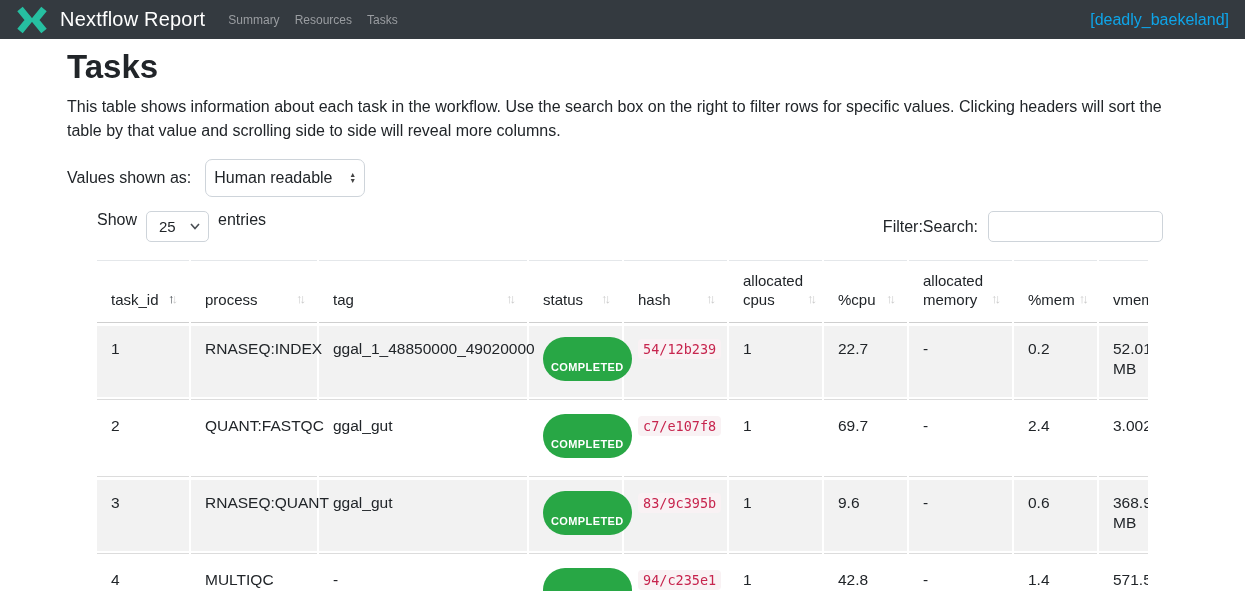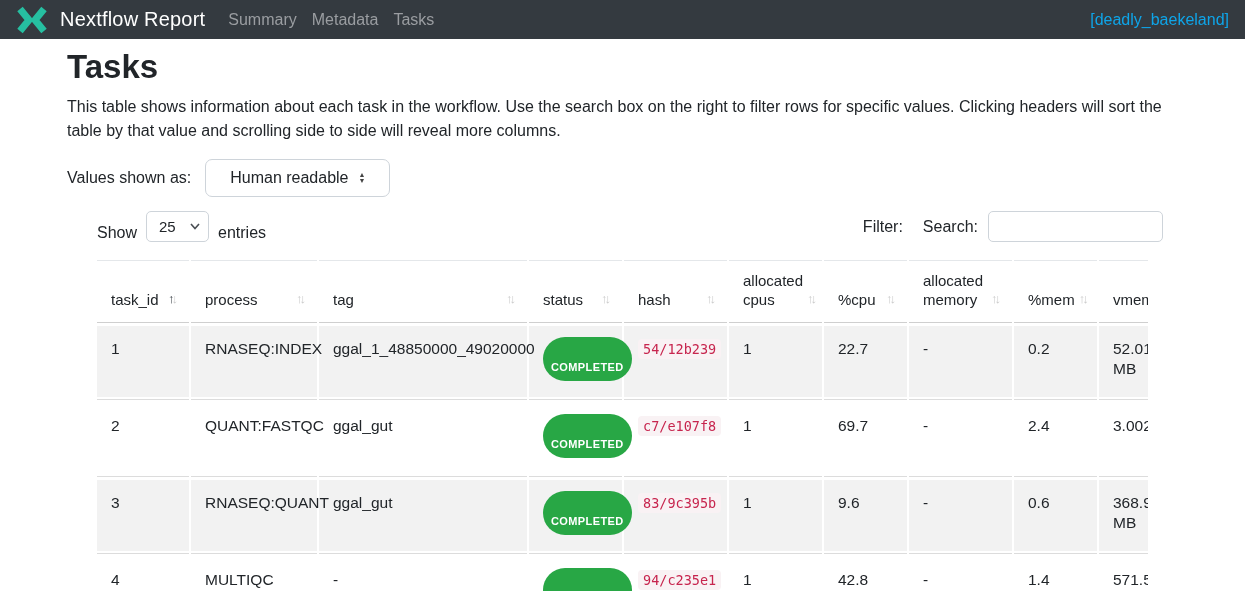--- a/index.html
+++ b/index.html
@@ -17,21 +17,21 @@
     height: 39px;
     background: #343a40;
     display: flex;
     align-items: center;
     padding: 0 16px;
   }
   .brand-group { display: flex; align-items: center; gap: 12px; cursor: pointer; }
   .logo { width: 32px; height: 32px; display: block; }
   .brand-text { color: #ffffff; font-size: 20px; font-weight: 500; letter-spacing: .2px; white-space: nowrap; }
   .nav-links { display: flex; align-items: center; gap: 15px; margin-left: 23px; }
-  .nav-link { color: #9a9da1; font-size: 16px; text-decoration: none; cursor: pointer; white-space: nowrap; }
+  .nav-link { color: #9a9da1; font-size: 12px; text-decoration: none; cursor: pointer; white-space: nowrap; }
   .run-name { margin-left: auto; color: #0ea5e9; font-size: 16px; white-space: nowrap; }
 
   
   .main { padding: 8px 67px 0 67px; }
   h1.page-title { font-size: 33px; font-weight: 600; color: #212529; line-height: 40px; }
   .page-desc {
     margin-top: 8px;
     font-size: 16px;
     line-height: 24px;
     max-width: 1100px;
@@ -41,55 +41,55 @@
   
   .values-row { margin-top: 16px; display: flex; align-items: center; gap: 14px; height: 38px; }
   .values-label { font-size: 16px; }
   .select-box {
     height: 38px;
     border: 1px solid #ced4da;
     border-radius: 7px;
     background: #fff;
     display: inline-flex;
     align-items: center;
-    padding: 0 24px;
+    padding: 0 8px;
     gap: 10px;
     cursor: pointer;
     min-width: 160px;
     justify-content: space-between;
   }
   .select-box .sel-text { font-size: 16px; color: #212529; }
   .updown { display: inline-flex; flex-direction: column; line-height: 6px; }
   .updown span { font-size: 7px; color: #444; }
 
   
   .dt-wrap { margin-left: 30px; margin-top: 14px; width: 1066px; }
   .controls-row { display: flex; align-items: center; height: 31px; }
-  .show-group { display: flex; align-items: flex-end; gap: 9px; font-size: 16px; }
+  .show-group { display: flex; align-items: flex-start; gap: 9px; font-size: 16px; }
   .mini-select {
     width: 63px; height: 31px;
     border: 1px solid #ced4da; border-radius: 5px;
     display: inline-flex; align-items: center; justify-content: space-between;
     padding: 0 8px 0 12px; cursor: pointer; background: #fff;
     font-size: 15px; color: #212529;
   }
   .chev { width: 10px; height: 7px; }
   .filter-group { display: flex; align-items: flex-start; gap: 22px; margin-left: auto; }
   .filter-label, .search-label { font-size: 16px; color: #212529; }
   .btn-group { display: inline-flex; }
   .btn {
     border: none; color: #fff; font-size: 15px; line-height: 1;
     padding: 8px 12px; height: 31px; cursor: pointer;
     font-family: "Liberation Sans", "DejaVu Sans", sans-serif;
   }
   .btn-secondary { background: #8a9196; }
   .btn-primary { background: #0d84fd; }
   .btn-group .btn:first-child { border-radius: 5px 0 0 5px; }
   .btn-group .btn:last-child { border-radius: 0 5px 5px 0; }
-  .search-group { display: flex; align-items: center; gap: 10px; margin-left: 20px; }
+  .search-group { display: flex; align-items: center; gap: 10px; margin-left: 0; }
   .search-input {
     width: 175px; height: 31px;
     border: 1px solid #ced4da; border-radius: 5px;
     padding: 0 8px; font-size: 15px;
     font-family: "Liberation Sans", "DejaVu Sans", sans-serif;
   }
 
   
   .table-clip { width: 1051px; overflow: hidden; margin-top: 18px; }
   table.tasks { border-collapse: collapse; table-layout: fixed; width: 1091px; }
@@ -147,21 +147,21 @@
   <nav class="navbar">
     <div class="brand-group">
       <svg class="logo" viewBox="0 0 32 32" aria-hidden="true">
         <polyline points="4,5 13,16 4,27" fill="none" stroke="#26bfa1" stroke-width="7"></polyline>
         <polyline points="28,5 19,16 28,27" fill="none" stroke="#26bfa1" stroke-width="7"></polyline>
       </svg>
       <span class="brand-text">Nextflow Report</span>
     </div>
     <div class="nav-links">
       <a class="nav-link">Summary</a>
-      <a class="nav-link">Metadata</a>
+      <a class="nav-link">Resources</a>
       <a class="nav-link">Tasks</a>
     </div>
     <span class="run-name">[deadly_baekeland]</span>
   </nav>
 
   <div class="main">
     <h1 class="page-title">Tasks</h1>
     <p class="page-desc">This table shows information about each task in the workflow. Use the search box on the right to filter rows for specific values. Clicking headers will sort the table by that value and scrolling side to side will reveal more columns.</p>
 
     <div class="values-row">

